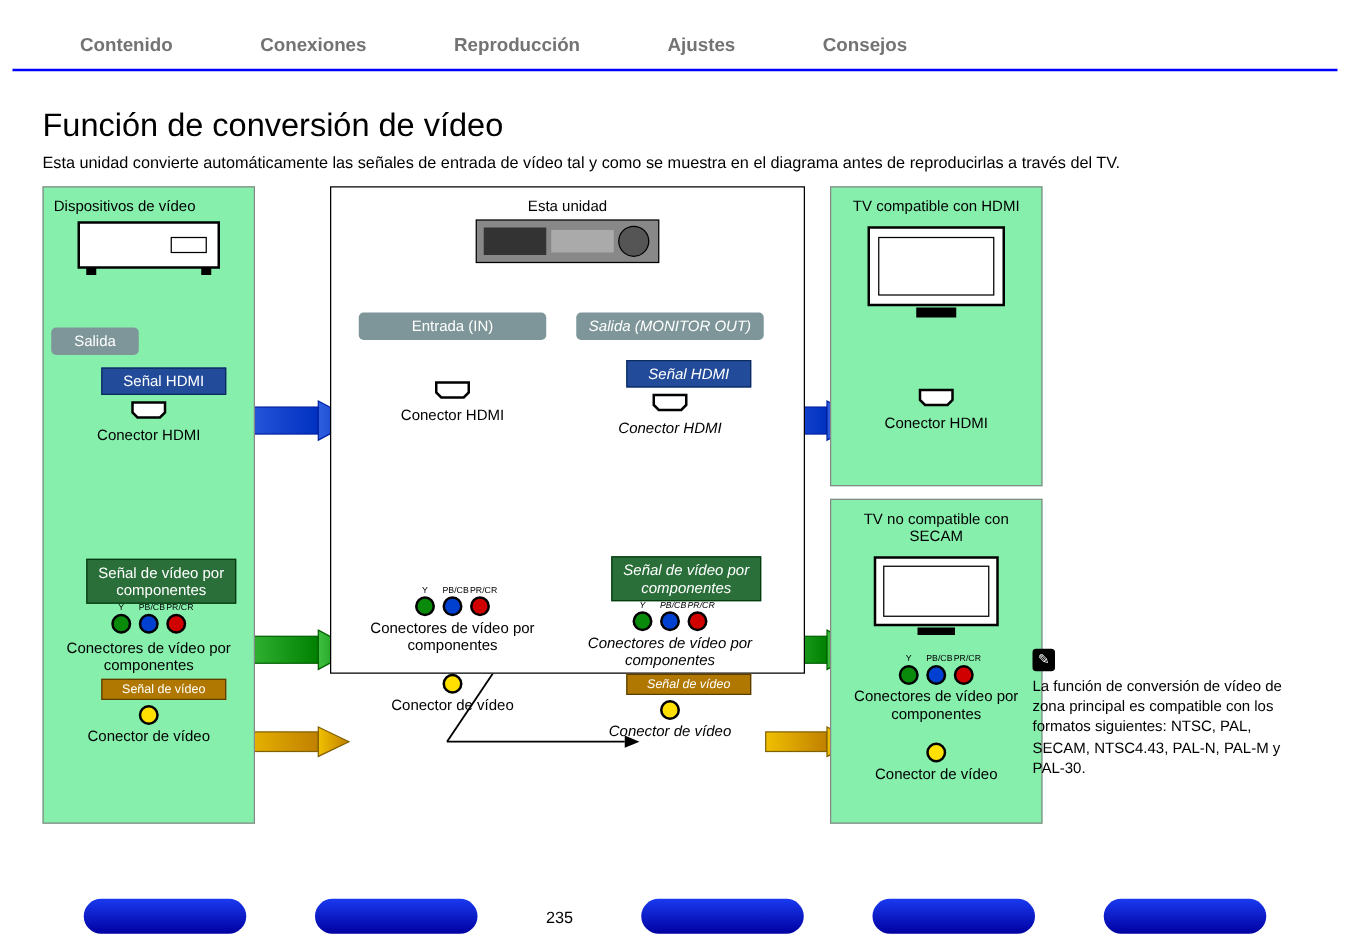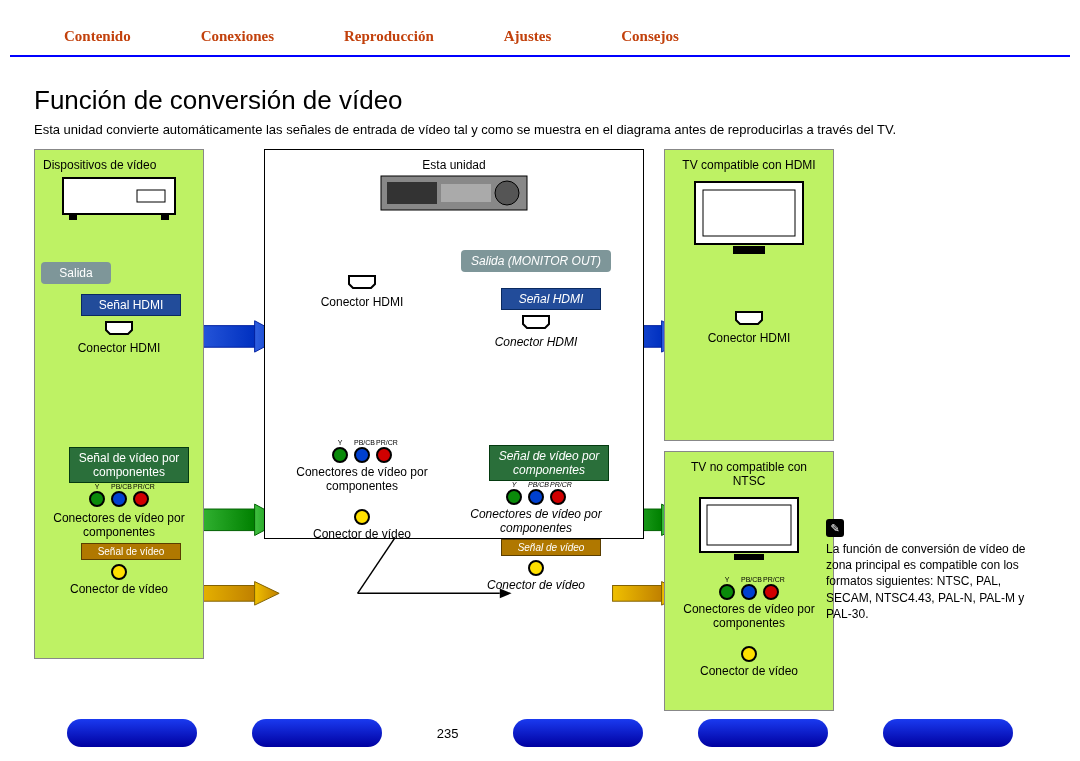--- a/index.html
+++ b/index.html
@@ -1,29 +1,29 @@
 <!DOCTYPE html>
 <html><head>
 <meta charset="utf-8">
 <style>
 * { box-sizing: border-box; margin: 0; padding: 0; }
 body { font-family: Arial, Helvetica, sans-serif; font-size: 13px; width: 1080px; height: 761px; background: #fff; color: #000; position: relative; }
 .page { padding: 18px 24px 0 24px; }
 .topnav { display: flex; gap: 70px; padding: 10px 40px 10px 40px; }
-.topnav a { color: #c2410c; font-weight: bold; font-size: 15px; cursor: pointer; font-family: Liberation Serif, serif; }
+.topnav a { color: #737373; font-weight: bold; font-size: 15px; cursor: pointer; }
 .hr-blue { height: 2px; background: #0000ff; margin: 0 10px; }
 h1 { font-size: 26px; font-weight: normal; margin: 10px 0 6px 10px; }
 .intro { font-size: 13px; margin: 0 10px 12px 10px; }
 .diagram { position: relative; margin: 0 10px; height: 520px; }
 .col { position: absolute; top: 0; width: 170px; }
 .col1 { left: 0; }
 .col2 { left: 230px; width: 380px; border: 1px solid #000; height: 390px; padding-top: 6px; background: #fff; }
 .col3 { left: 630px; }
 .sidebox { position: absolute; right: 0; top: 370px; width: 220px; font-size: 12px; line-height: 1.35; }
-.gray-panel { background: #bef264; border: 1px solid #888; padding: 6px 6px 2px 6px; height: 510px; }
+.gray-panel { background: #86efac; border: 1px solid #888; padding: 6px 6px 2px 6px; height: 510px; }
 .lbl { font-size: 12px; text-align: center; padding: 2px; }
 .lbl-left { text-align: left; }
 .chip { background: #7e9699; color: #fff; font-size: 12px; text-align: center; border-radius: 4px; padding: 4px 6px; margin: 4px 0; }
 .sig-hdmi { background: #224c9a; color: #fff; font-size: 12px; text-align: center; padding: 3px 0; border: 1px solid #0a2a60; width: 100px; }
 .sig-comp { background: #2a6f3a; color: #fff; font-size: 12px; text-align: center; padding: 3px 0; border: 1px solid #043a10; width: 120px; }
 .sig-vid { background: #b07800; color: #fff; font-size: 10px; text-align: center; padding: 2px 0; border: 1px solid #5a3e00; width: 100px; }
 .device-box { stroke: #000; stroke-width: 2; fill: #fff; }
 .rca-row { display: flex; gap: 6px; justify-content: center; }
 .rca { width: 16px; height: 16px; border-radius: 50%; border: 2px solid #000; }
 .rca.g { background: #0a8a0a; }
@@ -165,20 +165,21 @@
       <div class="lbl">Esta unidad</div>
       <svg width="150" height="42" class="center-img">
           <rect x="2" y="2" width="146" height="34" fill="#888" stroke="#000"></rect>
           <rect x="8" y="8" width="50" height="22" fill="#333"></rect>
           <circle cx="128" cy="19" r="12" fill="#555" stroke="#000"></circle>
           <rect x="62" y="10" width="50" height="18" fill="#aaa"></rect>
         </svg>
       <div style="height:30px"></div>
 
       <div class="inner-col innerL">
+        <div class="chip">Entrada (IN)</div>
         <div style="height:28px"></div>
         <div style="text-align:center"><svg width="30" height="16">
               <path d="M2 2 h26 v8 l-4 4 h-18 l-4 -4 z" fill="#fff" stroke="#000" stroke-width="2"></path>
             </svg></div>
         <div class="lbl">Conector HDMI</div>
         <div style="height:128px"></div>
         <div class="rca-labels">
             <span>Y</span>
             <span>PB/CB</span>
             <span>PR/CR</span>
@@ -219,36 +220,36 @@
         <div class="lbl">Conectores de vídeo por componentes</div>
         <div class="sig-vid" style="margin-left:40px;margin-top:2px">Señal de vídeo</div>
         <div class="rca-row" style="margin-top:4px">
             <div class="rca y"></div>
           </div>
         <div class="lbl">Conector de vídeo</div>
       </div>
     </div>
 
     <div class="col col3">
-      <div class="gray-panel" style="height:292px">
+      <div class="gray-panel" style="height:240px">
         <div class="lbl">TV compatible con HDMI</div>
         <svg width="120" height="80" class="tv">
             <rect x="6" y="6" width="108" height="62" fill="#fff" stroke="#000" stroke-width="2"></rect>
             <rect x="14" y="14" width="92" height="46" fill="#fff" stroke="#000"></rect>
             <rect x="44" y="70" width="32" height="8" fill="#000"></rect>
           </svg>
         <div style="height:50px"></div>
         <div style="text-align:center"><svg width="30" height="16">
               <path d="M2 2 h26 v8 l-4 4 h-18 l-4 -4 z" fill="#fff" stroke="#000" stroke-width="2"></path>
             </svg></div>
         <div class="lbl">Conector HDMI</div>
       </div>
 
       <div class="gray-panel" style="height:260px;margin-top:10px">
-        <div class="lbl">TV no compatible con NTSC</div>
+        <div class="lbl">TV no compatible con SECAM</div>
         <svg width="110" height="70" class="tv">
             <rect x="6" y="6" width="98" height="54" fill="#fff" stroke="#000" stroke-width="2"></rect>
             <rect x="13" y="13" width="84" height="40" fill="#fff" stroke="#000"></rect>
             <rect x="40" y="62" width="30" height="6" fill="#000"></rect>
           </svg>
         <div style="height:10px"></div>
         <div class="rca-labels">
             <span>Y</span>
             <span>PB/CB</span>
             <span>PR/CR</span>

